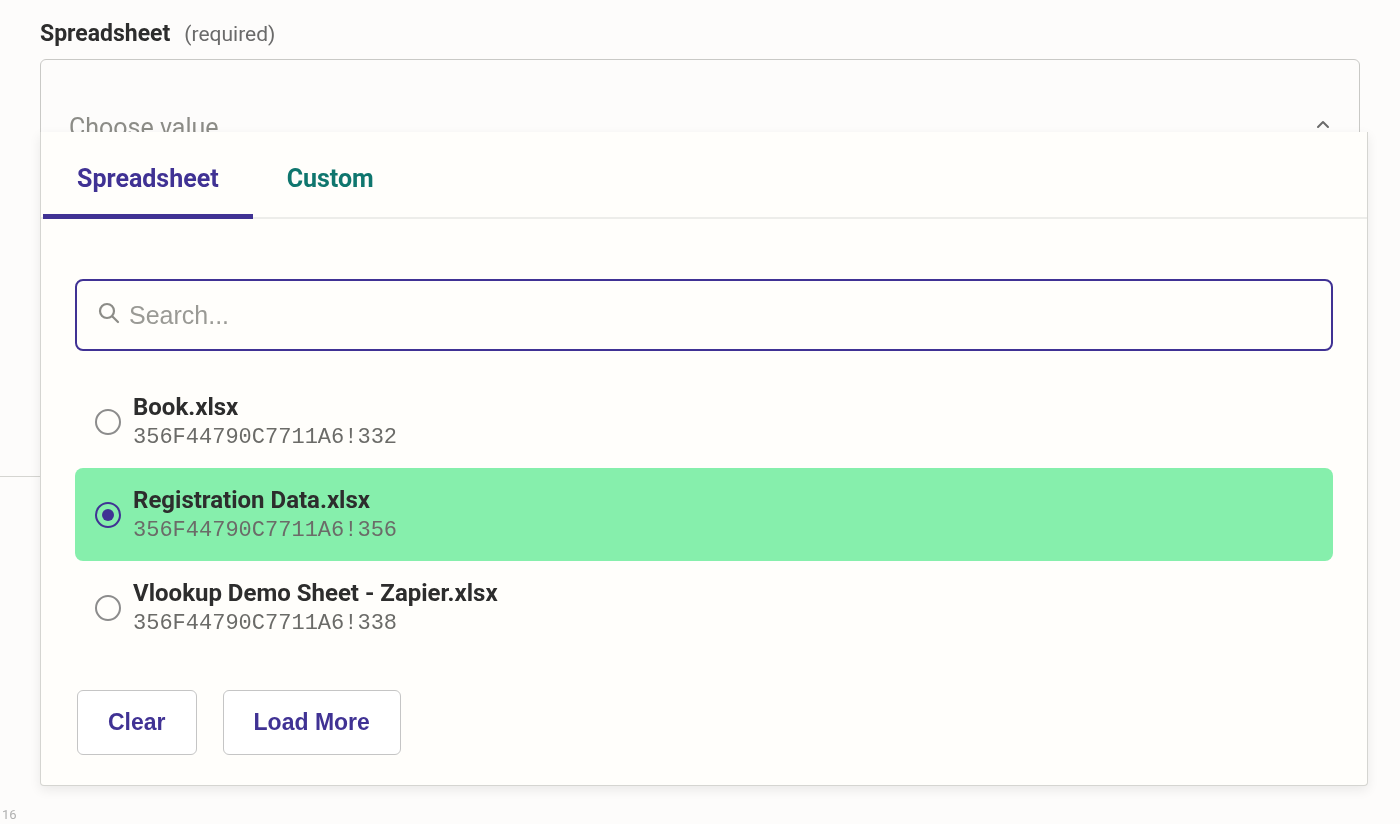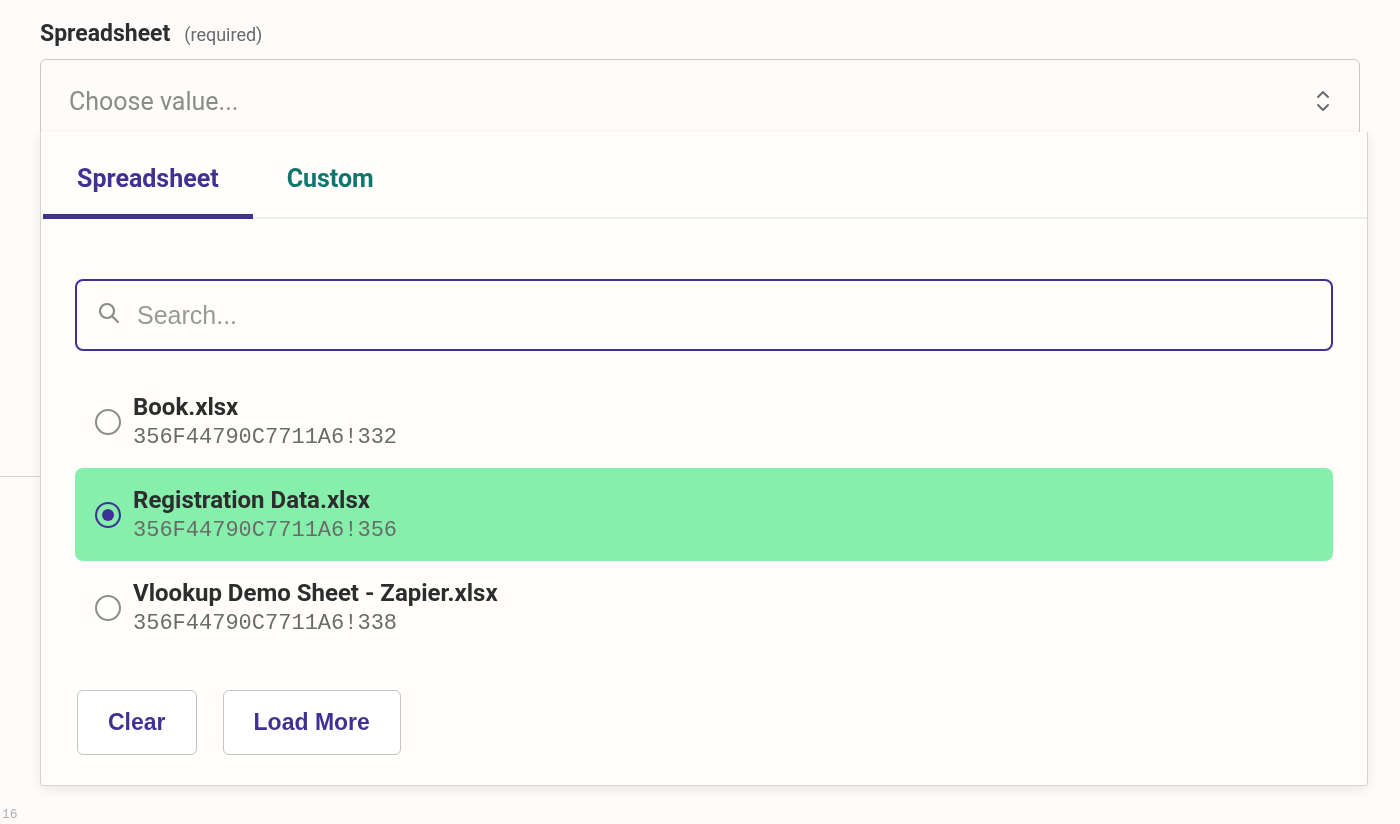--- a/index.html
+++ b/index.html
@@ -23,32 +23,32 @@
       align-items: baseline;
       gap: 14px;
       margin-bottom: 12px;
     }
     .field-label {
       font-size: 23px;
       font-weight: 700;
       color: #2d2d2d;
     }
     .field-required {
-      font-size: 18px;
+      font-size: 21px;
       color: #6a6a6a;
       font-weight: 400;
     }
     .select-trigger {
       width: 100%;
       height: 84px;
       border: 1px solid #c9c9c6;
       border-radius: 6px;
       background: #fdfcfb;
       display: flex;
-      align-items: center;
+      align-items: flex-end;
       justify-content: space-between;
       padding: 0 28px;
       cursor: pointer;
     }
     .select-placeholder {
       font-size: 25px;
       color: #8c8c87;
     }
     .up-down-icon {
       display: flex;
@@ -97,21 +97,21 @@
       padding: 60px 34px 0 34px;
     }
     .search-wrapper {
       display: flex;
       align-items: center;
       width: 100%;
       height: 72px;
       border: 2px solid #403294;
       border-radius: 8px;
       padding: 0 20px;
-      gap: 16px;
+      gap: 8px;
     }
     .search-input {
       flex: 1;
       border: none;
       outline: none;
       background: transparent;
       font-size: 25px;
       color: #2d2d2d;
     }
     .search-input::placeholder {
@@ -184,21 +184,20 @@
       padding: 18px 30px;
       border-radius: 6px;
       cursor: pointer;
     }
     .corner-num {
       position: absolute;
       left: 2px;
       bottom: 2px;
       font-size: 13px;
       color: #b0b0b0;
-      font-family: Liberation Mono, monospace;
     }
     .side-edge {
       position: absolute;
       left: 0;
       top: 476px;
       width: 40px;
       height: 1px;
       background: #d5d5d1;
     }
   </style>

